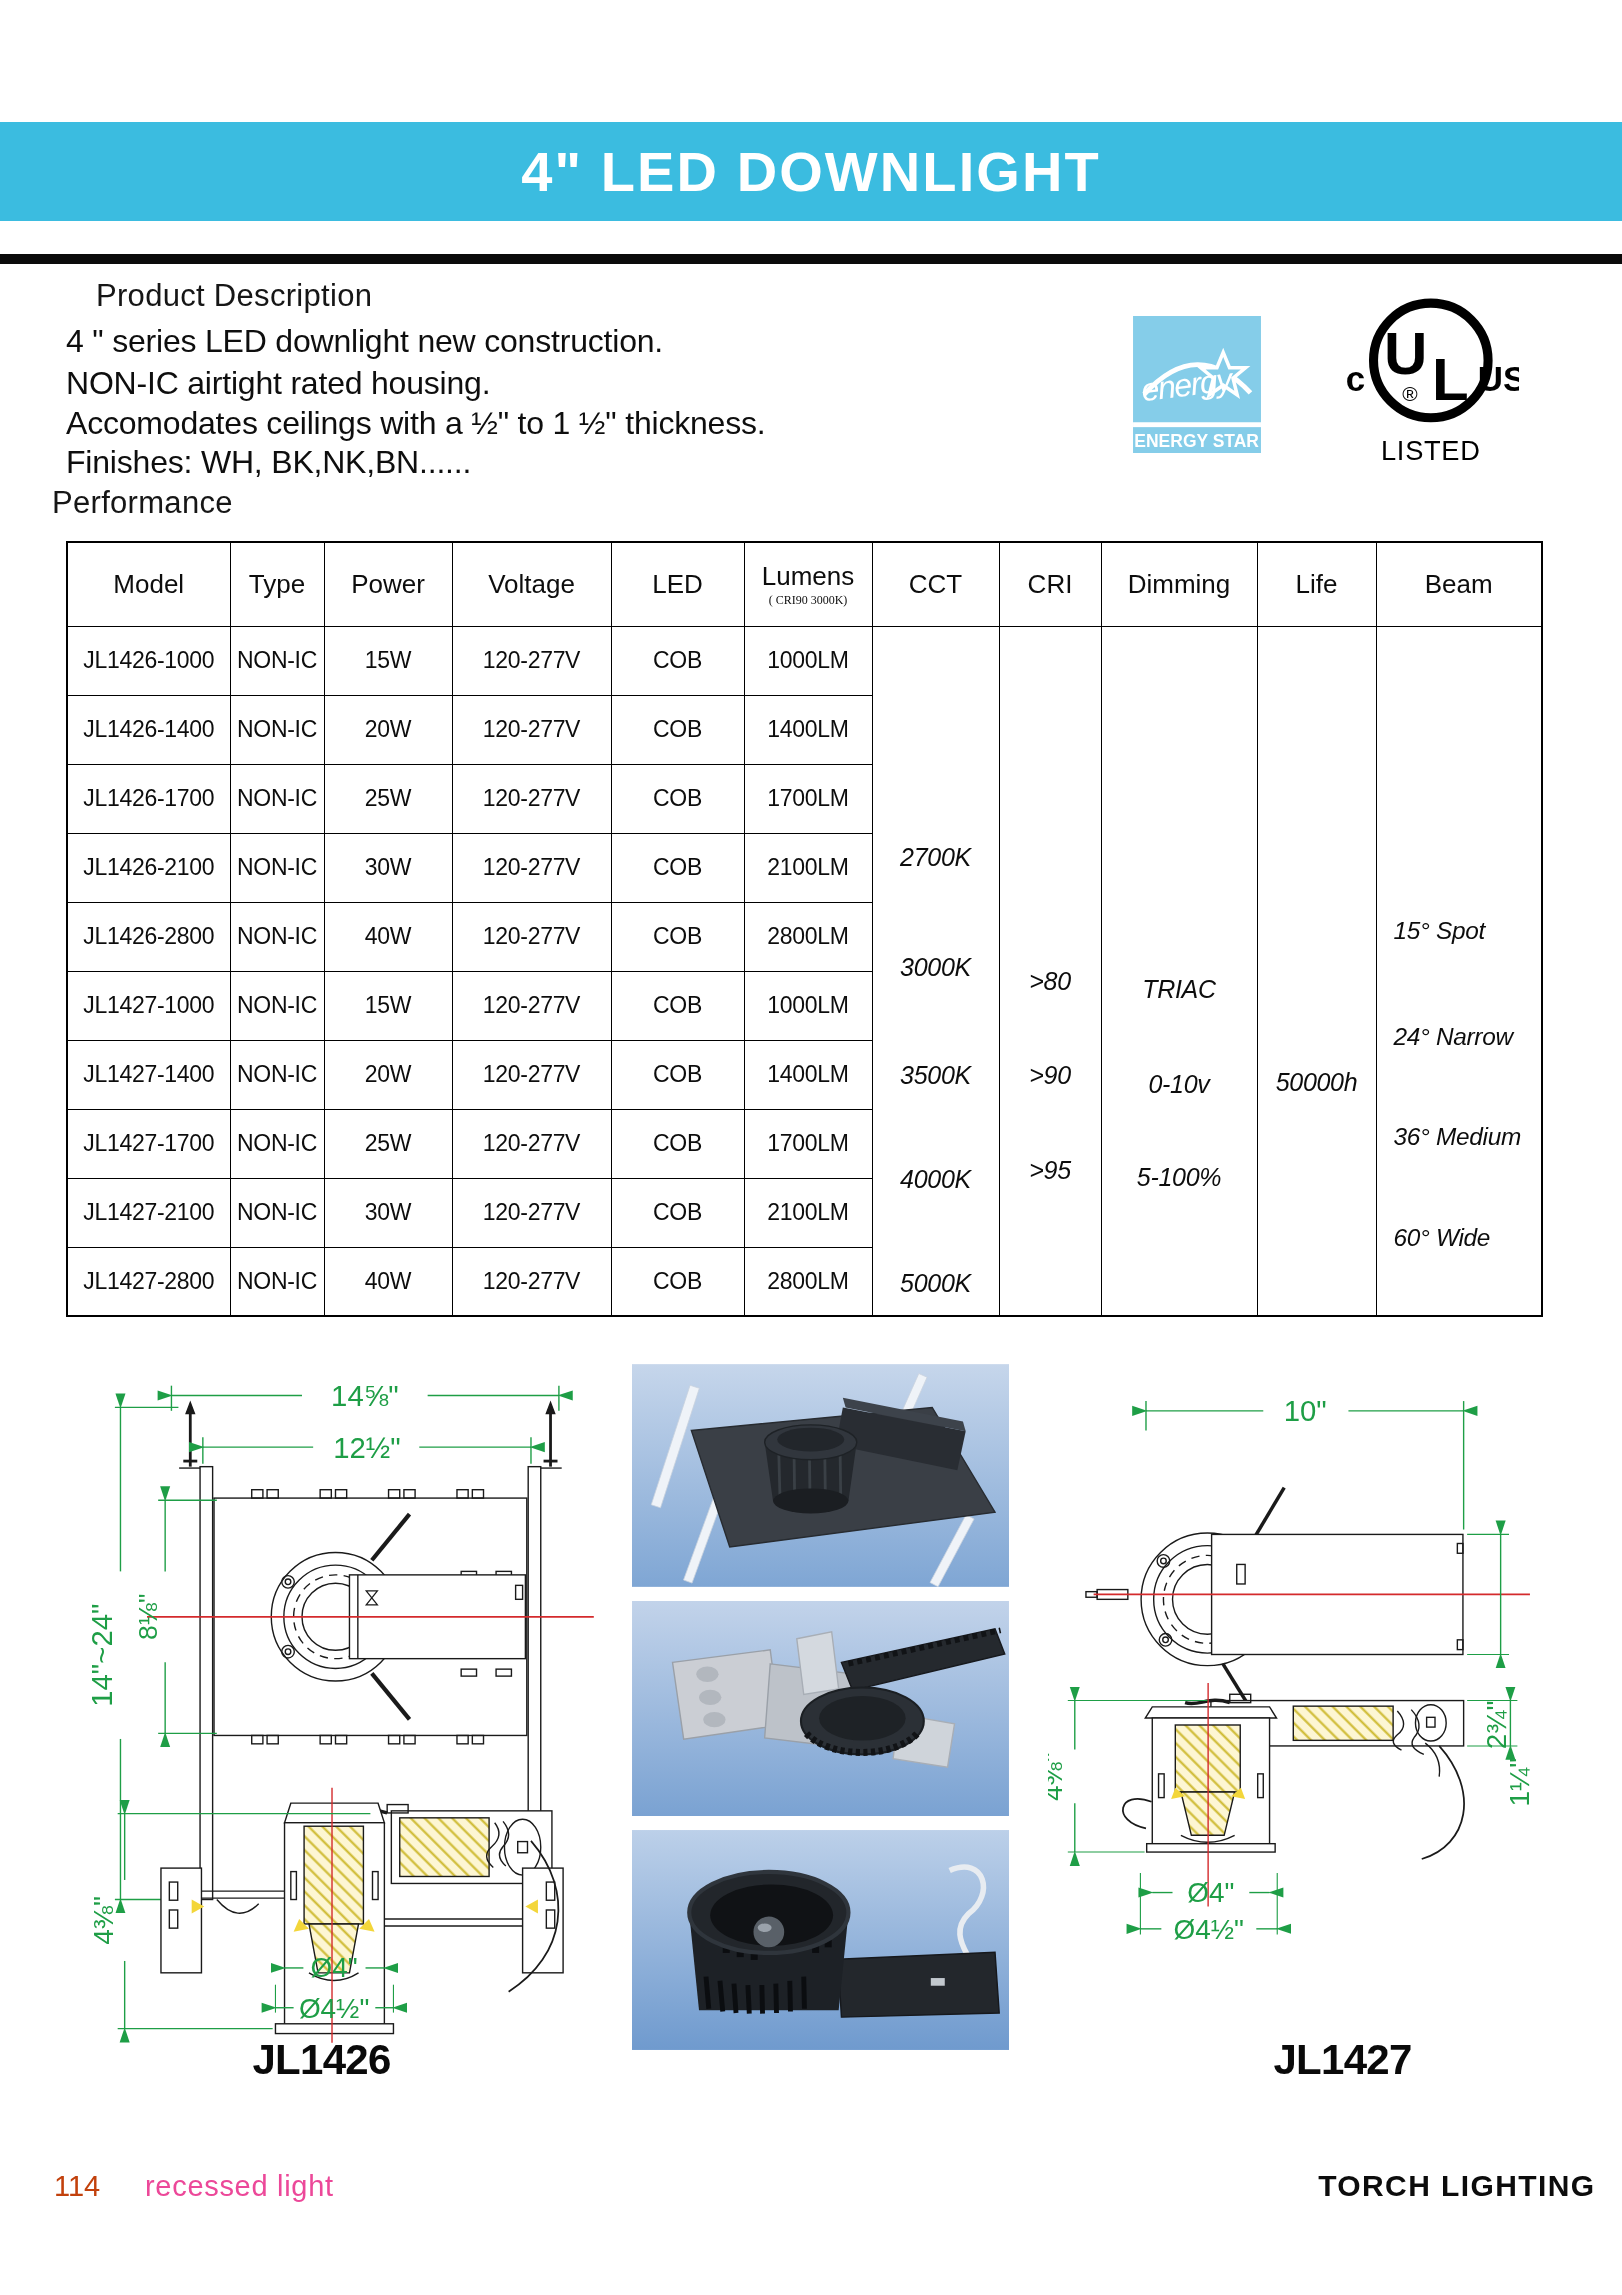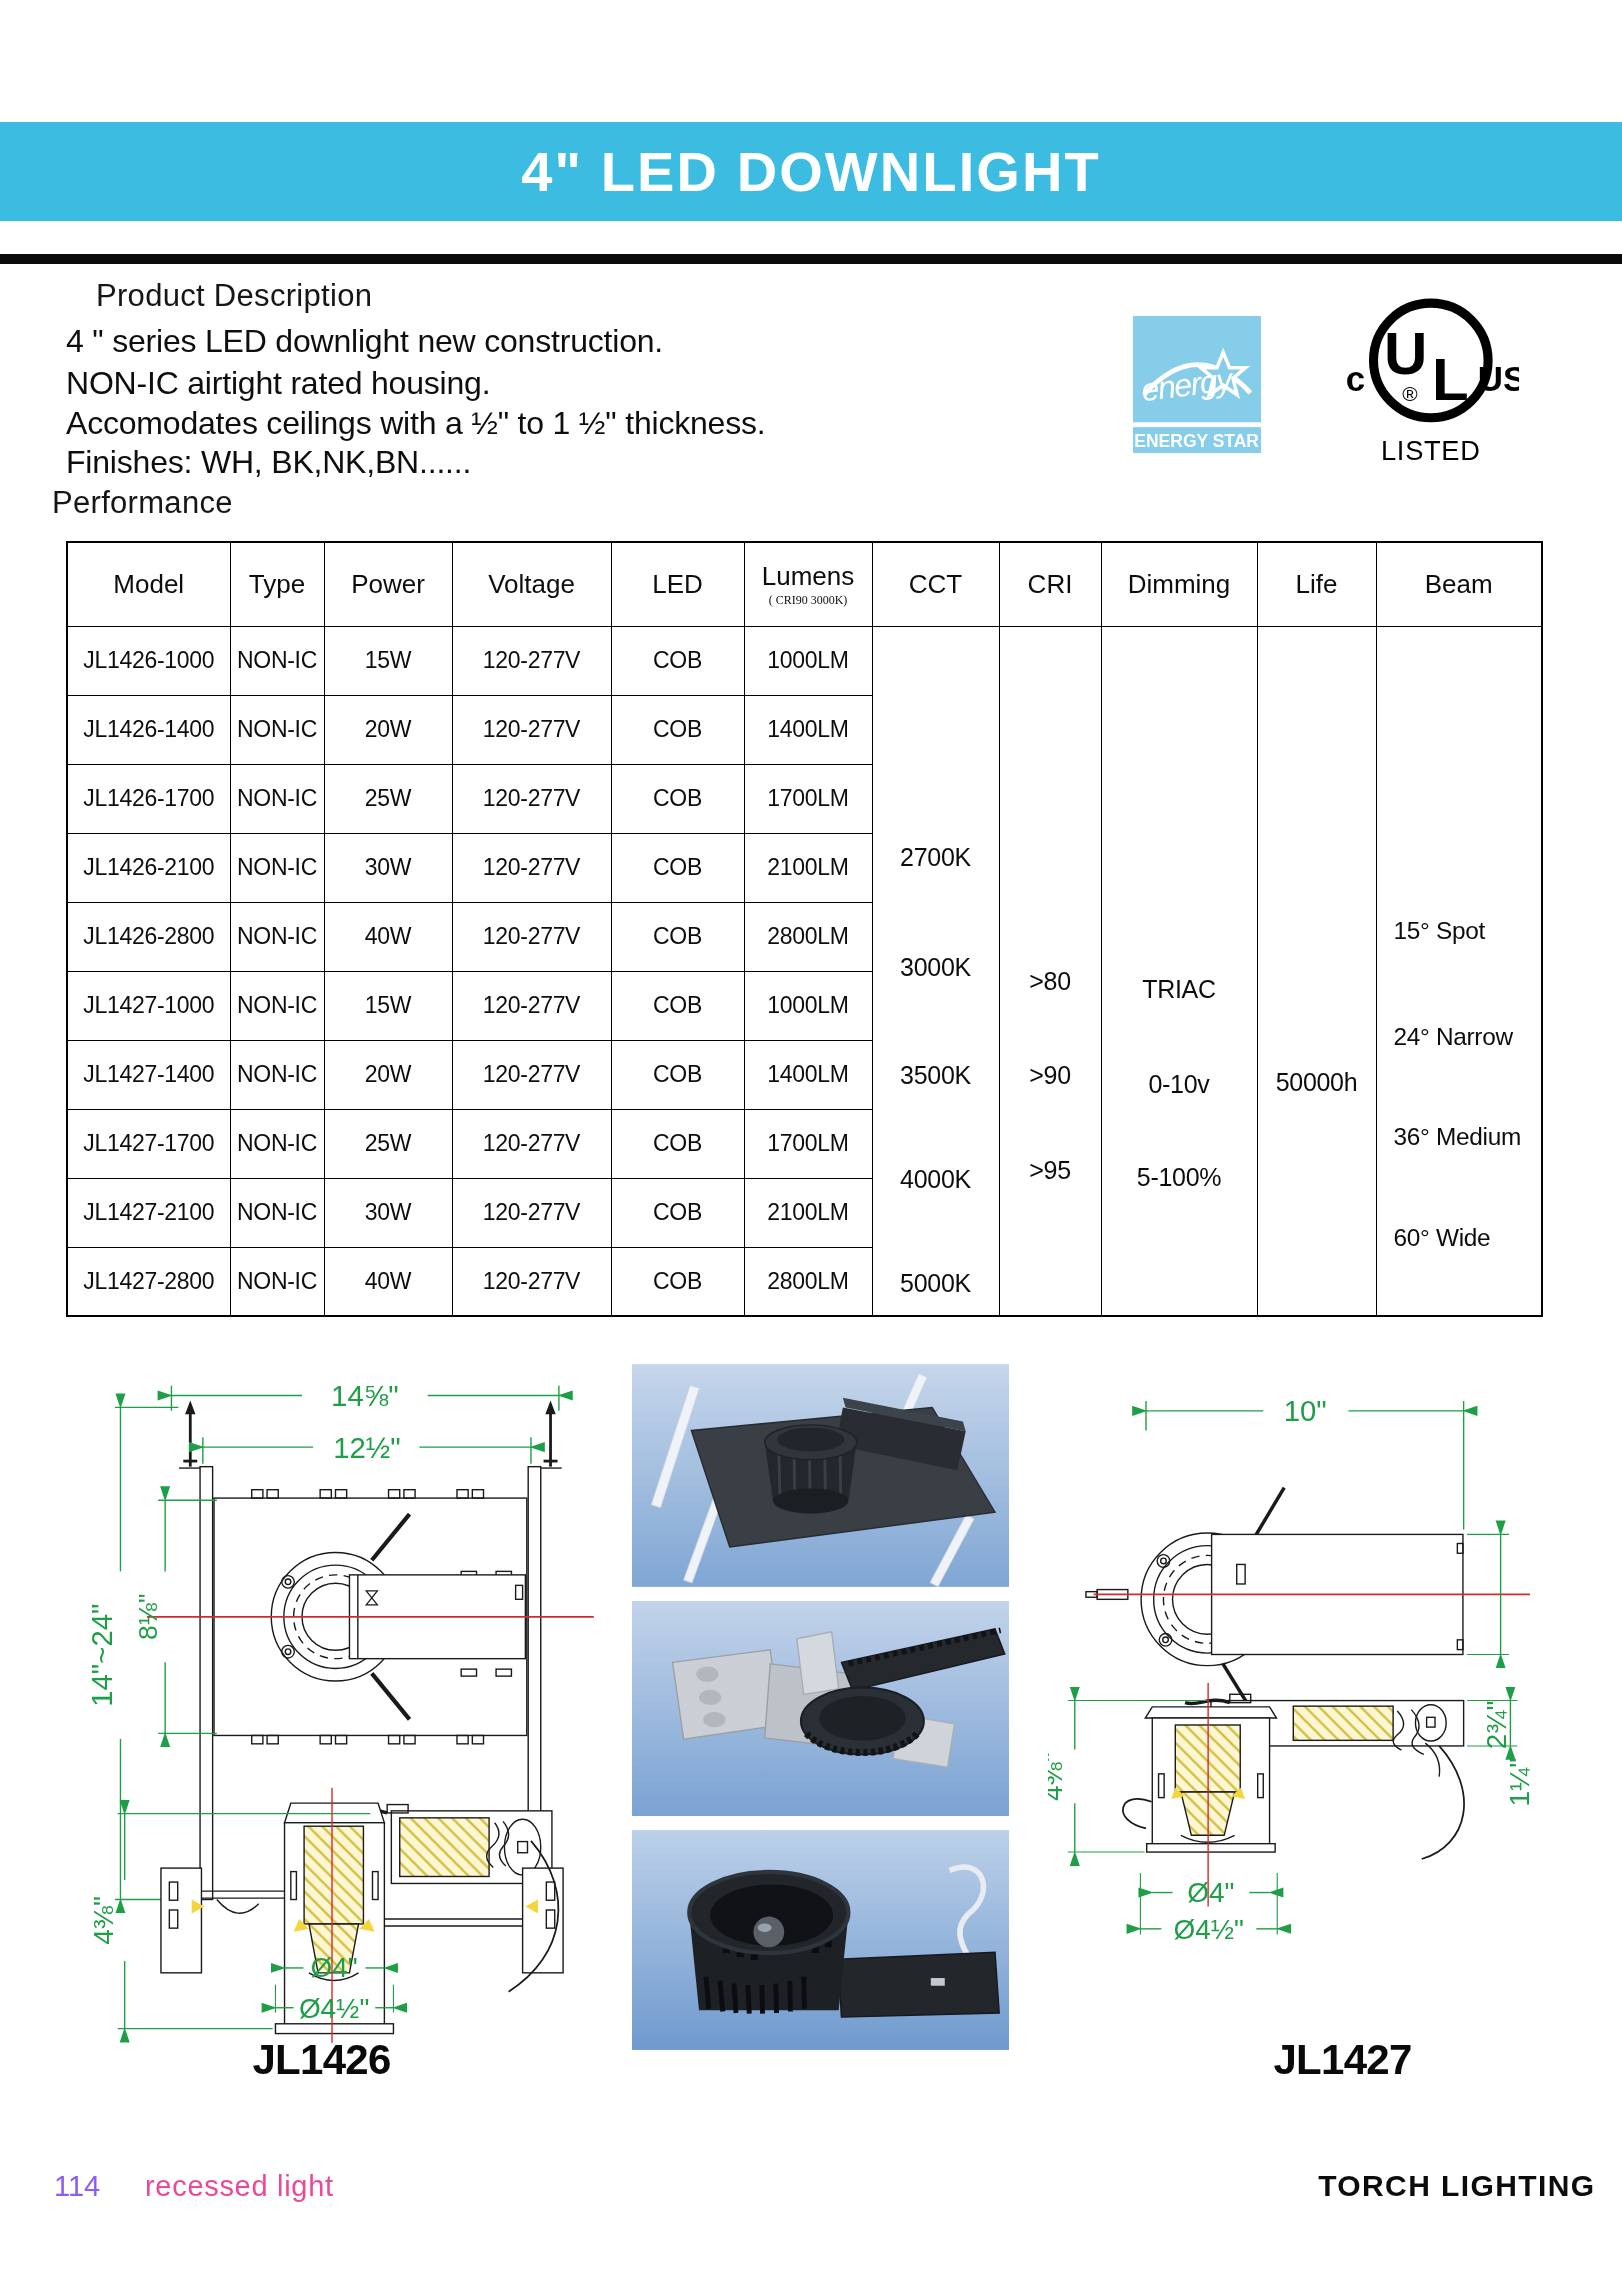--- a/index.html
+++ b/index.html
@@ -19,29 +19,29 @@
 
   
   table.perf{position:absolute;left:66px;top:541px;border-collapse:collapse;table-layout:fixed;
              width:1475px;border:2.8px solid #000;}
   table.perf th, table.perf td{border:1.4px solid #000;text-align:center;vertical-align:middle;
              font-weight:normal;overflow:visible;padding:0;}
   table.perf th{font-size:26px;color:#0d0d0d;}
   table.perf td{font-size:23px;letter-spacing:-0.3px;color:#0d0d0d;}
   tr.hdr{height:84px;}
   tr.r{height:69px;}
-  td.merge{position:relative;padding:0;}
+  td.merge{position:relative;padding:0;font-style:italic;}
   .mv{position:absolute;left:0;right:0;text-align:center;font-size:25px;}
   .bv{position:absolute;left:17px;text-align:left;font-size:24.4px;white-space:nowrap;}
   .lum-note{display:block;font-size:12px;letter-spacing:0;margin-top:1px;font-family:Liberation Serif, serif;}
 
   
   .dwg-label{position:absolute;width:223px;text-align:center;font-size:42px;font-weight:600;
              letter-spacing:-0.7px;color:#0a0a0a;}
-  .footer-left{position:absolute;left:54px;top:2170px;font-size:29px;color:#8b5cf6;}
+  .footer-left{position:absolute;left:54px;top:2170px;font-size:29px;color:#c2410c;}
   .footer-sec{position:absolute;left:145px;top:2170px;font-size:29px;color:#ec4899;letter-spacing:0.7px;}
   .footer-brand{position:absolute;right:26.5px;top:2169px;font-size:30px;color:#0c0c0c;
                 letter-spacing:1.4px;font-weight:700;}
 
   svg text{font-family:"Liberation Sans", sans-serif;}
   .gtxt{fill:#1E9E46;}
 </style>
 </head>
 <body>
 

